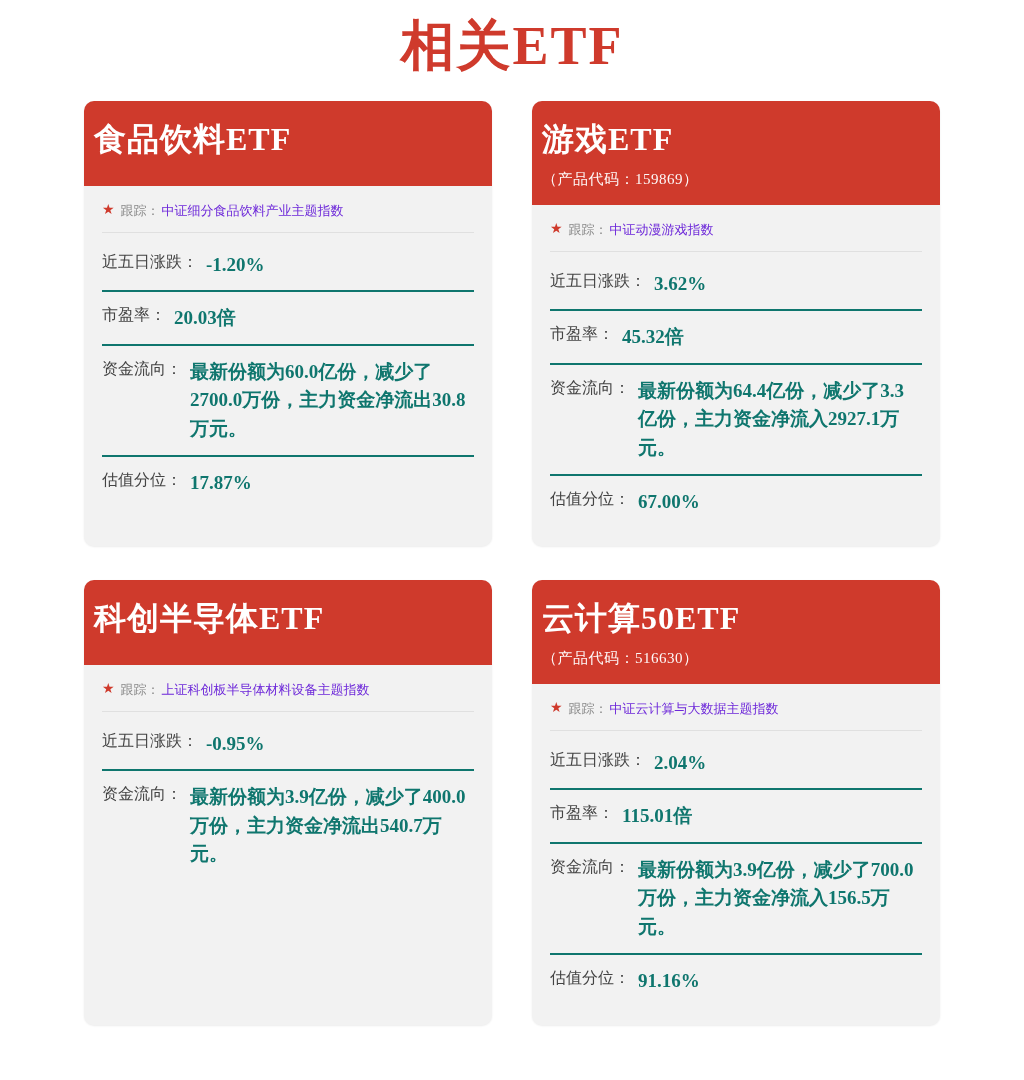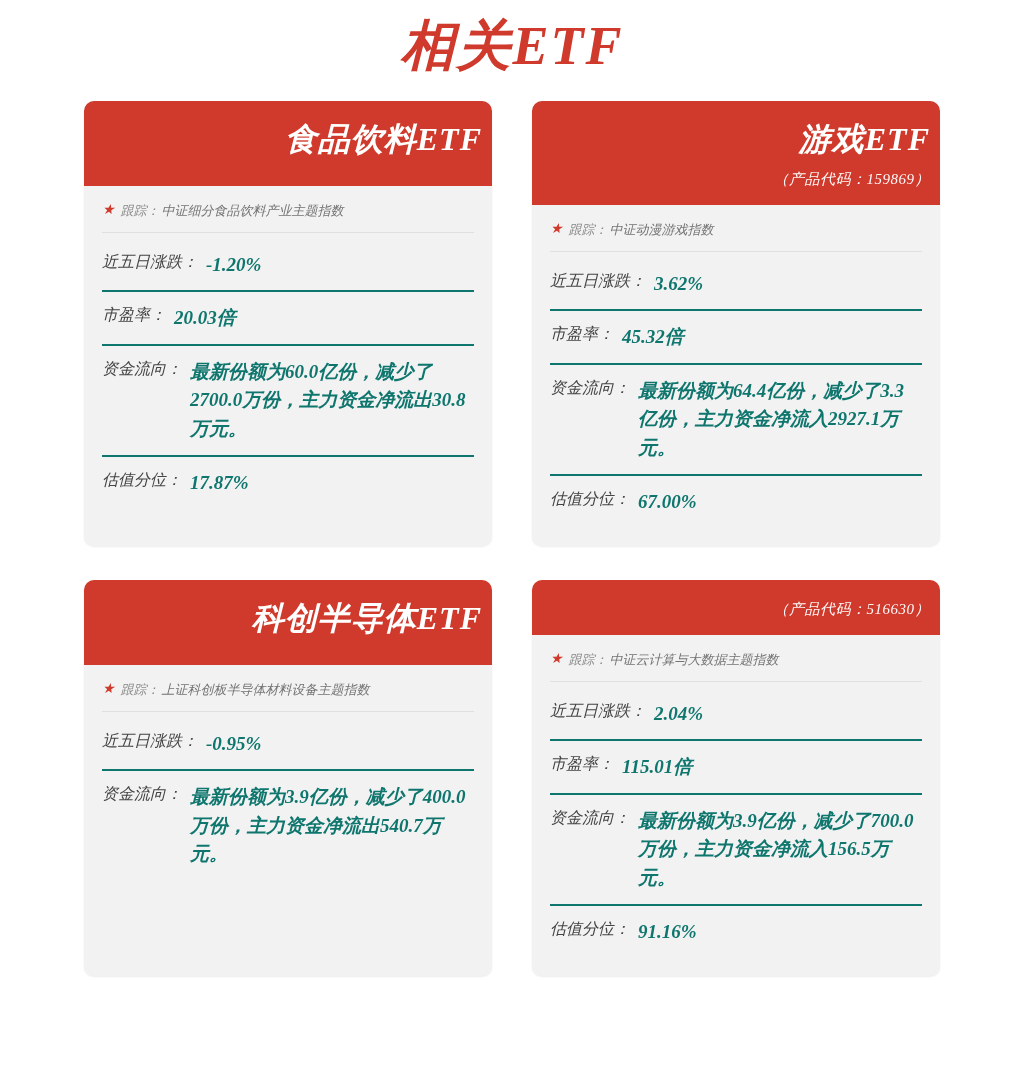--- a/index.html
+++ b/index.html
@@ -11,21 +11,20 @@
     height: 1080px;
     background: #ffffff;
     font-family: "Liberation Serif", serif;
     color: #333;
   }
   .page {
     width: 1024px;
     height: 852px;
     position: relative;
     box-sizing: border-box;
-    font-style: italic;
   }
   .page-title {
     text-align: center;
     font-family: "Liberation Serif", serif;
     font-weight: bold;
     font-size: 54px;
     color: #cf3a2c;
     letter-spacing: 2px;
     padding-top: 14px;
     margin: 0 0 22px 0;
@@ -43,21 +42,21 @@
     overflow: hidden;
     background: #f2f2f2;
     box-shadow: 0 1px 2px rgba(0,0,0,0.08);
     display: flex;
     flex-direction: column;
   }
   .card-header {
     background: #cf3a2c;
     color: #ffffff;
     padding: 20px 10px 16px 10px;
-    text-align: right;
+    text-align: left;
   }
   .card-name {
     font-size: 32px;
     font-weight: bold;
     line-height: 1.15;
     margin-bottom: 12px;
     letter-spacing: 1px;
   }
   .card-code {
     font-size: 15px;
@@ -83,21 +82,21 @@
     color: #cf3a2c;
     font-size: 14px;
     margin-right: 6px;
     line-height: 1.2;
   }
   .track-label {
     white-space: nowrap;
     margin-right: 2px;
   }
   .track-value {
-    color: #737373;
+    color: #6d28d9;
   }
   .metric-row {
     display: flex;
     align-items: flex-start;
     padding: 12px 0 12px 0;
     border-bottom: 2px solid #0f766e;
   }
   .metric-row:last-child {
     border-bottom: none;
   }
@@ -197,20 +196,21 @@
             <span class="metric-value">-0.95%</span>
           </div>
           <div class="metric-row">
             <span class="metric-label">资金流向：</span>
             <span class="metric-value flow">最新份额为3.9亿份，减少了400.0万份，主力资金净流出540.7万元。</span>
           </div>
         </div>
       </div>
       <div class="card">
         <div class="card-header">
+          <div class="card-name">云计算50ETF</div>
           <div class="card-code">（产品代码：516630）</div>
         </div>
         <div class="card-body">
           <div class="track-row">
             <span class="star-icon">★</span>
             <span class="track-label">跟踪：</span>
             <span class="track-value">中证云计算与大数据主题指数</span>
           </div>
           <div class="metric-row">
             <span class="metric-label">近五日涨跌：</span>

